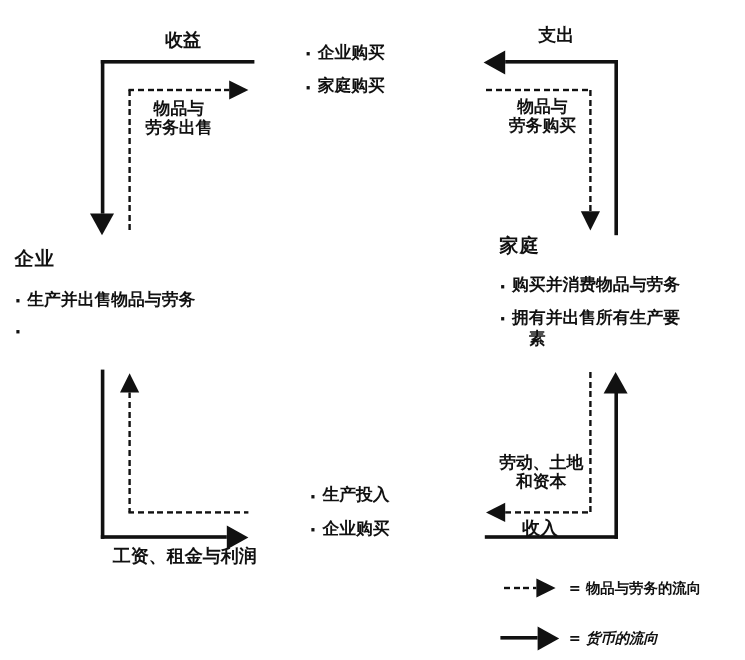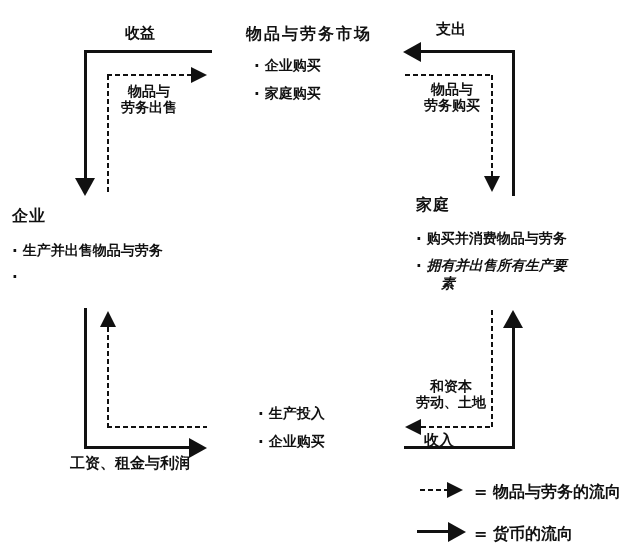--- a/index.html
+++ b/index.html
@@ -17,31 +17,31 @@
   .ah{position:absolute;width:0;height:0;}
   .ah-down-m{border-left:10px solid transparent;border-right:10px solid transparent;border-top:18px solid #111;}
   .ah-up-m{border-left:10px solid transparent;border-right:10px solid transparent;border-bottom:18px solid #111;}
   .ah-left-m{border-top:10px solid transparent;border-bottom:10px solid transparent;border-right:18px solid #111;}
   .ah-right-m{border-top:10px solid transparent;border-bottom:10px solid transparent;border-left:18px solid #111;}
   .ah-down-g{border-left:8px solid transparent;border-right:8px solid transparent;border-top:16px solid #111;}
   .ah-up-g{border-left:8px solid transparent;border-right:8px solid transparent;border-bottom:16px solid #111;}
   .ah-left-g{border-top:8px solid transparent;border-bottom:8px solid transparent;border-right:16px solid #111;}
   .ah-right-g{border-top:8px solid transparent;border-bottom:8px solid transparent;border-left:16px solid #111;}
   
-  .lbl{position:absolute;font-size:15px;line-height:1.1;white-space:nowrap;}
+  .lbl{position:absolute;text-align:center;font-size:15px;line-height:1.1;white-space:nowrap;}
   .lbl2{position:absolute;text-align:center;font-size:14px;line-height:1.15;}
   .lbl2 div{white-space:nowrap;}
   .block{position:absolute;}
   .block .ttl{font-size:16px;letter-spacing:2px;white-space:nowrap;}
   .block .ttl-sm{font-size:16px;letter-spacing:1px;white-space:nowrap;}
   .brow{display:flex;align-items:flex-start;gap:5px;font-size:14px;line-height:1.25;}
   .brow .dot{font-size:15px;line-height:1.2;}
   .brow .btxt{white-space:nowrap;}
-  .brow .btxt-wrap{white-space:normal;font-style:italic;}
-  .legend-row{position:absolute;font-size:16px;white-space:nowrap;}
+  .brow .btxt-wrap{white-space:normal;}
+  .legend-row{position:absolute;font-size:12px;white-space:nowrap;}
 </style>
 </head>
 <body>
 
 <div class="canvas">
 
   <div class="mline" style="left:84px;top:50px;width:128px;height:3px;"></div>
   <div class="mline" style="left:84px;top:50px;width:3px;height:128px;"></div>
   <div class="ah ah-down-m" style="left:75px;top:178px;"></div>
 
@@ -81,27 +81,26 @@
     <div>劳务出售</div>
   </div>
   <div class="lbl2" style="left:407px;top:81px;width:90px;">
     <div>物品与</div>
     <div>劳务购买</div>
   </div>
 
   <div class="lbl" style="left:70px;top:455px;width:168px;">工资、租金与利润</div>
 
   <div class="lbl2" style="left:406px;top:378px;width:90px;">
+    <div>劳动、土地</div>
     <div>和资本</div>
-    <div>劳动、土地</div>
   </div>
   <div class="lbl" style="left:424px;top:432px;width:52px;">收入</div>
 
   <div class="block" style="left:246px;top:24px;">
-    <div class="ttl">物品与劳务市场</div>
     <div class="brow" style="margin-top:12px;margin-left:8px;">
       <span class="dot">·</span>
       <span class="btxt">企业购买</span>
     </div>
     <div class="brow" style="margin-top:10px;margin-left:8px;">
       <span class="dot">·</span>
       <span class="btxt">家庭购买</span>
     </div>
   </div>
 
@@ -141,15 +140,15 @@
       <span class="btxt">企业购买</span>
     </div>
   </div>
 
   <div class="gline-h" style="left:420px;top:489px;width:27px;"></div>
   <div class="ah ah-right-g" style="left:447px;top:482px;"></div>
   <div class="legend-row" style="left:474px;top:482px;">= 物品与劳务的流向</div>
 
   <div class="mline" style="left:417px;top:530px;width:31px;height:3px;"></div>
   <div class="ah ah-right-m" style="left:448px;top:522px;"></div>
-  <div class="legend-row" style="left:474px;top:524px;">= 货币的流向</div>
+  <div class="legend-row" style="left:474px;top:524px;font-style:italic;">= 货币的流向</div>
 
 </div>
 
 </body></html>

